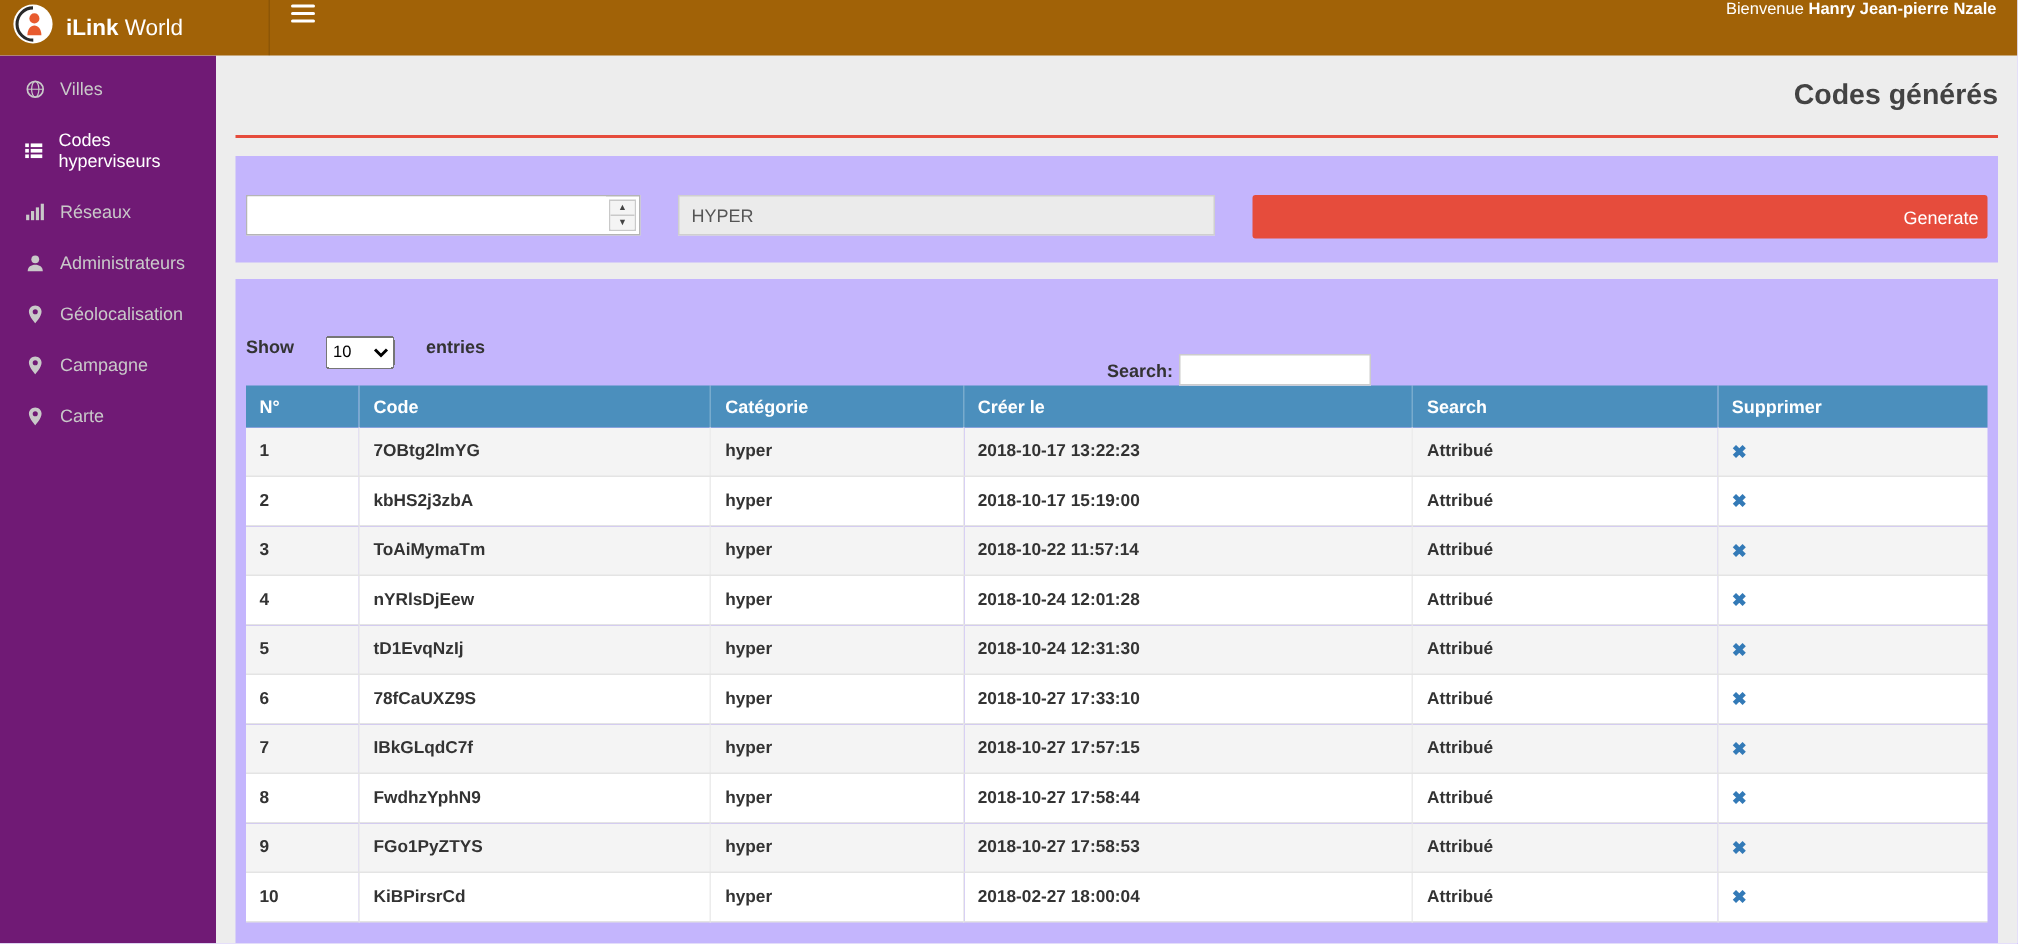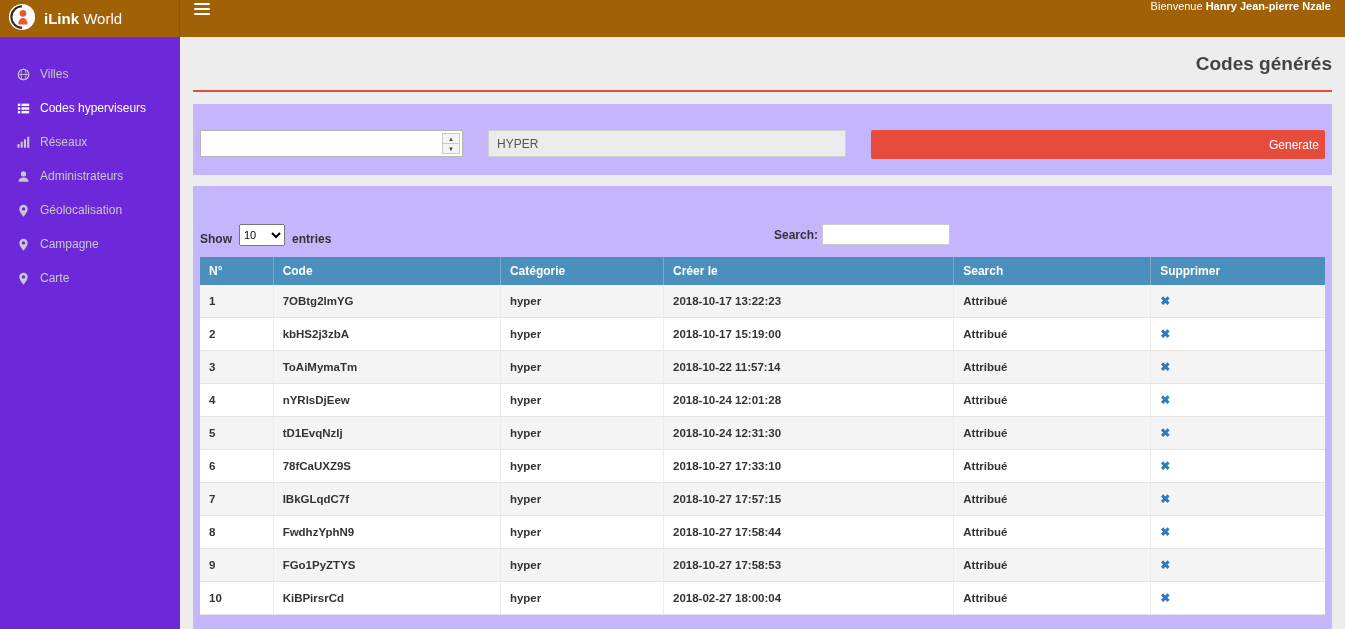--- a/index.html
+++ b/index.html
@@ -13,21 +13,21 @@
   .brand-text { color:#fff; font-size:15px; white-space:nowrap; }
   .brand-text .bold { font-weight:700; }
   .topbar-main { flex:1; display:flex; justify-content:space-between; padding:0 14px; }
   .hamburger { width:16px; cursor:pointer; }
   .hamburger div { height:2px; background:#fff; margin:3px 0; border-radius:1px; }
   .welcome { color:#fff; font-size:11px; }
   .welcome b { font-weight:700; }
 
   
   .body { flex:1; display:flex; overflow:hidden; }
-  .sidebar { width:180px; flex-shrink:0; background:#6d28d9; padding-top:20px; }
+  .sidebar { width:144px; flex-shrink:0; background:#701a75; padding-top:5px; }
   .side-item { display:flex; align-items:center; gap:10px; padding:10px 16px; color:#c9c9c9; font-size:12px; cursor:pointer; }
   .side-item.active { color:#ffffff; }
   .side-icon { width:14px; height:14px; display:flex; align-items:center; justify-content:center; }
   .side-icon svg { display:block; }
 
   .content { flex:1; overflow:hidden; padding:0 13px; }
   .page-title { font-size:19px; color:#434343; font-weight:600; margin:16px 0 0 2px;text-align:right; }
   .red-rule { height:2px; background:#e64c3c; margin-top:15px; }
 
   .panel { background:#c4b5fd; }
@@ -35,23 +35,23 @@
   .num-wrap { width:263px; height:27px; border:1px solid #b5b5b5; background:#fff; display:flex; }
   .num-wrap input { flex:1; min-width:0; border:none; outline:none; padding:0 6px; font-size:12px; font-family:inherit; }
   .spinner { width:18px; border-left:1px solid #c9c9c9; display:flex; flex-direction:column; margin:2px; border:1px solid #c9c9c9; }
   .spin-btn { flex:1; display:flex; align-items:center; justify-content:center; font-size:6px; line-height:1; color:#444; background:#f4f4f4; cursor:pointer; }
   .spin-btn.up { border-bottom:1px solid #c9c9c9; }
   .cat-input { width:358px; height:27px; margin-left:25px; background:#ebebeb; border:1px solid #cfcfcf; color:#555; font-size:12px; padding:0 8px; font-family:inherit; }
   .generate-btn { flex:1; margin-left:25px; height:29px; background:#e64c3c; color:#fff; border:none; border-radius:2px; font-size:12px; font-family:inherit; cursor:pointer;text-align:right; }
 
   .panel-table { margin-top:11px; padding:38px 7px 10px 7px; min-height:500px; }
   .controls { position:relative; height:33px; }
-  .show-block { display:flex; align-items:flex-end; gap:7px; font-size:12px; font-weight:700; color:#333; }
+  .show-block { display:flex; align-items:flex-start; gap:21px; font-size:12px; font-weight:700; color:#333; }
   .page-len { width:46px; height:22px; font-size:11px; font-family:inherit; }
-  .search-block { position:absolute; left:574px; top:0; display:flex; align-items:center; font-size:12px; font-weight:700; color:#333; }
+  .search-block { position:absolute; left:574px; top:12px; display:flex; align-items:center; font-size:12px; font-weight:700; color:#333; }
   .search-input { width:128px; height:21px; border:1px solid #ccc; margin-left:4px; padding:0 5px; font-family:inherit; font-size:12px; }
 
   table { width:100%; border-collapse:collapse; table-layout:fixed; }
   thead th { background:#4b8fbd; color:#fff; text-align:left; font-weight:700; font-size:12px; padding:7px 9px; border-right:1px solid rgba(255,255,255,0.25); cursor:pointer; }
   thead th:last-child { border-right:none;margin-top:36px; }
   tbody td { padding:9px 9px; color:#333; font-size:11.5px; font-weight:600; border-bottom:1px solid #e4e4e4; border-right:1px solid #ececec; overflow:hidden; white-space:nowrap; }
   tbody td:last-child { border-right:none; }
   tbody tr:nth-child(odd) { background:#f4f4f4; }
   tbody tr:nth-child(even) { background:#fff; }
   .del { color:#337ab7; font-weight:700; font-size:12px; cursor:pointer; }

